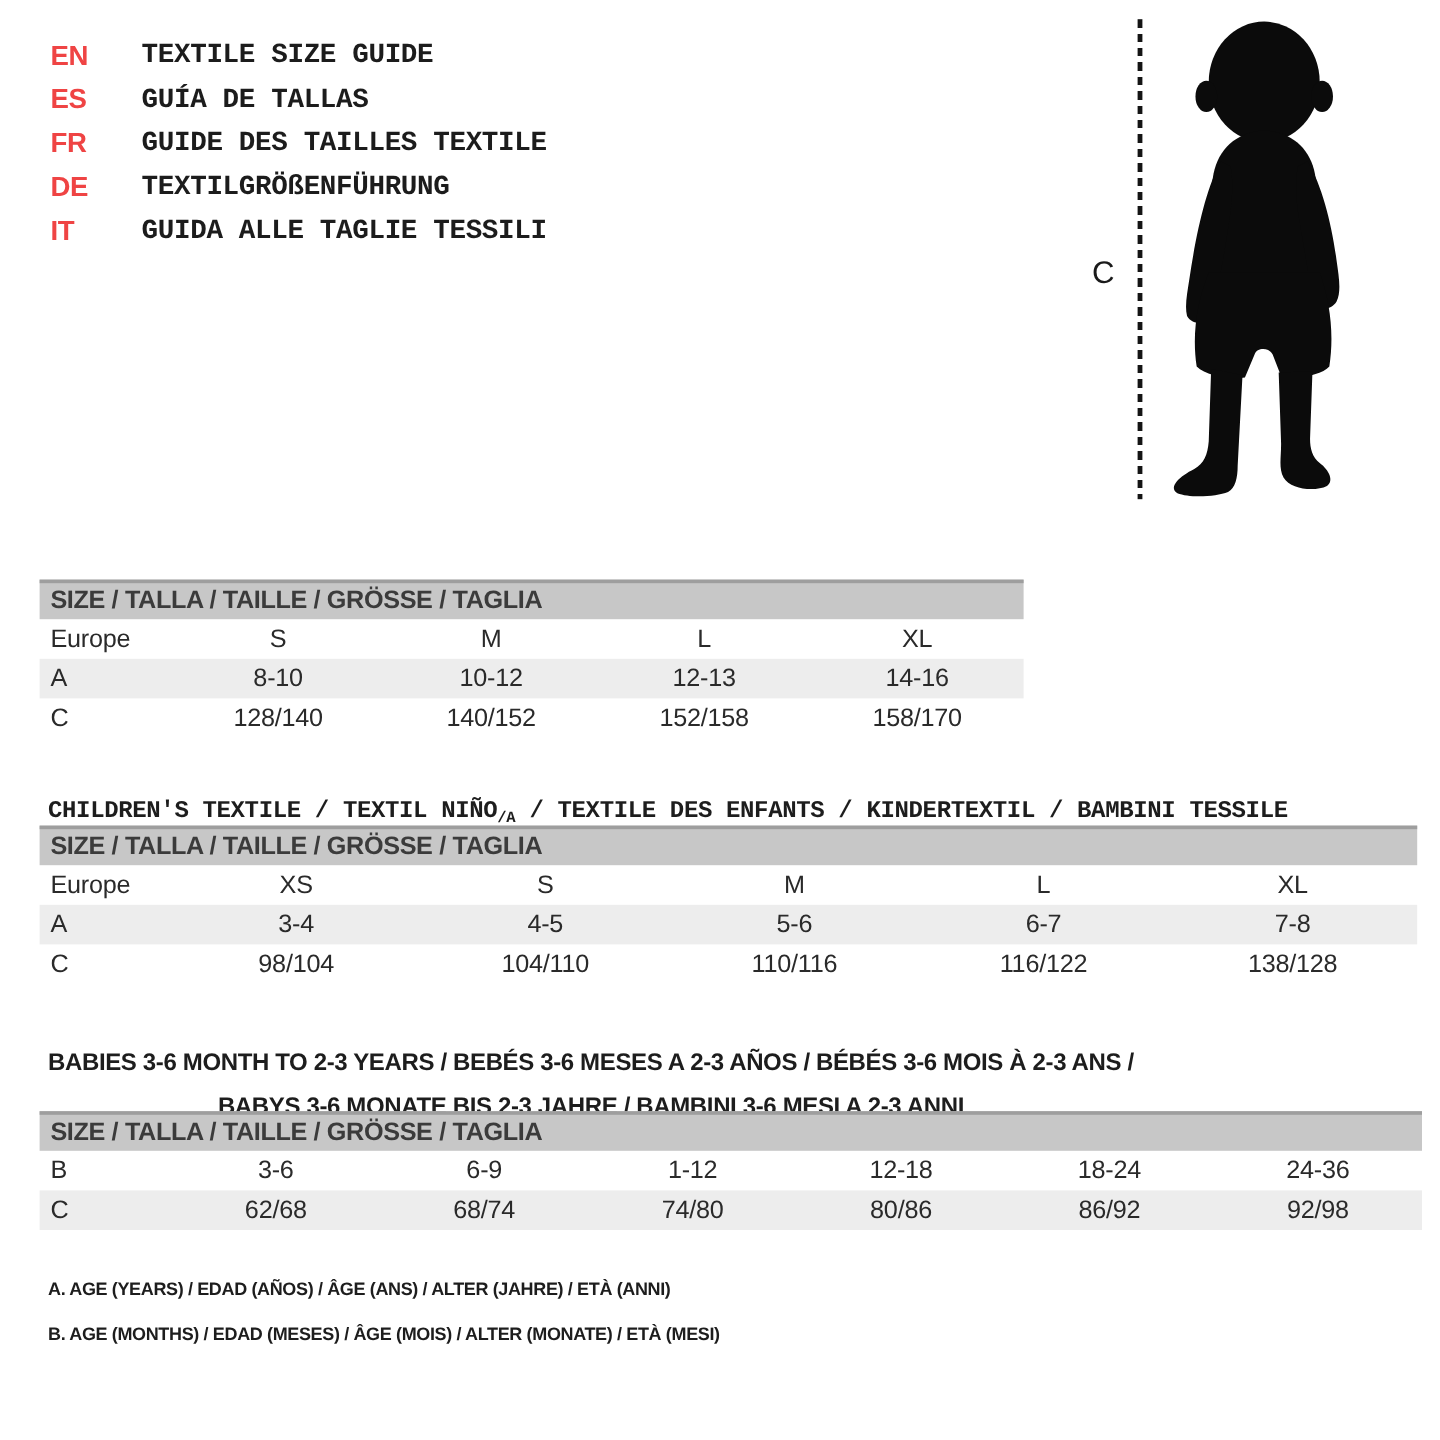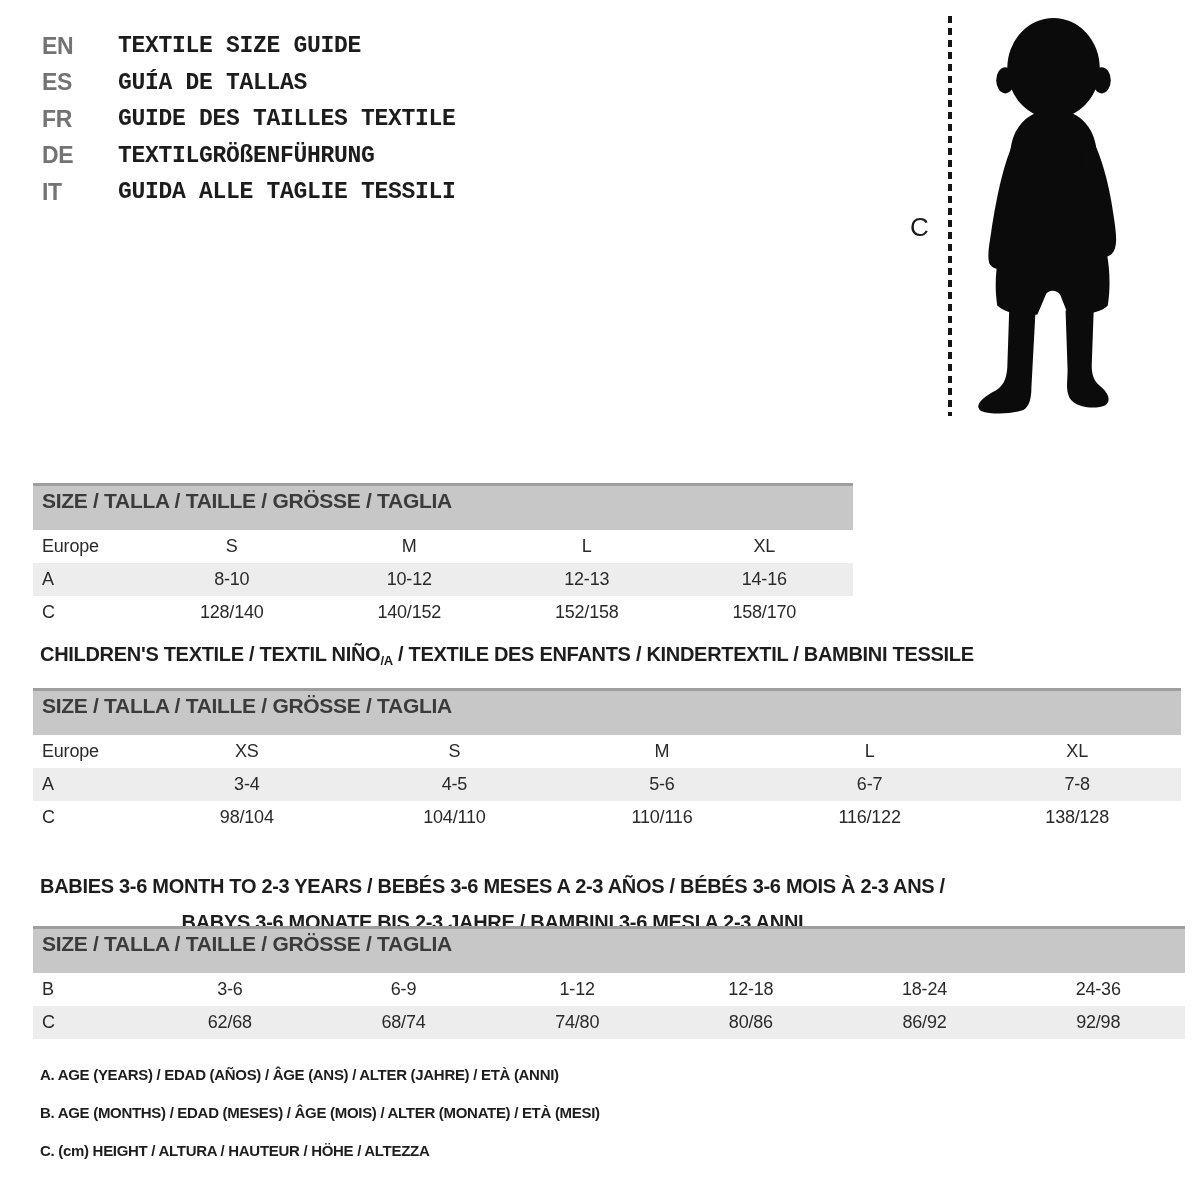--- a/index.html
+++ b/index.html
@@ -9,21 +9,21 @@
     height: 1200px;
     background: #ffffff;
     font-family: "Liberation Sans", sans-serif;
     color: #222222;
     overflow: hidden;
   }
 
   
   .lang-block { position: absolute; left: 42px; top: 28px; }
   .lang-row { display: flex; height: 36.5px; align-items: center; }
-  .lang-code { width: 76px; font-size: 23px; font-weight: 700; color: #737373; letter-spacing: -0.3px; }
+  .lang-code { width: 76px; font-size: 23px; font-weight: 700; color: #ef4444; letter-spacing: -0.3px; }
   .lang-title { font-size: 23px; font-weight: 700; color: #1c1c1c; letter-spacing: -0.3px; white-space: nowrap; font-family: Liberation Mono, monospace; }
 
   
   .height-line {
     position: absolute; left: 948px; top: 16px; width: 4px; height: 400px;
     background: repeating-linear-gradient(to bottom, #141414 0px, #141414 7px, transparent 7px, transparent 12px);
   }
   .height-label { position: absolute; left: 910px; top: 212px; font-size: 26px; font-weight: 400; color: #1a1a1a; }
   .toddler { position: absolute; left: 963px; top: 16px; width: 175px; height: 402px; }
   .toddler svg { width: 100%; height: 100%; display: block; }
@@ -31,33 +31,33 @@
   
   .sec-heading {
     position: absolute; left: 40px;
     font-size: 20px; font-weight: 700; color: #1d1d1d; letter-spacing: -0.3px; white-space: nowrap;
   }
   .heading-sub { font-size: 13px; font-weight: 700; vertical-align: -4px; }
 
   
   .stable { position: absolute; left: 33px; }
   .thead {
-    height: 47px; box-sizing: border-box;
+    height: 33px; box-sizing: border-box;
     background: #c7c7c7; border-top: 3px solid #9e9e9e;
     font-size: 21px; font-weight: 700; color: #3b3b3b; letter-spacing: -0.3px;
     padding-left: 9px; line-height: 30px; white-space: nowrap;
   }
-  .trow { display: flex; height: 33px; align-items: center; font-size: 18px; font-weight: 400; color: #2a2a2a; letter-spacing: -0.2px; }
+  .trow { display: flex; height: 33px; align-items: center; font-size: 21px; font-weight: 400; color: #2a2a2a; letter-spacing: -0.2px; }
   .trow.shaded { background: #ededed; }
   .tlabel { width: 110px; padding-left: 9px; box-sizing: border-box; }
   .tcell { flex: 1 1 0; text-align: center; }
 
   .junior-h   { top: 436px; }
   .junior-t   { top: 483px; width: 820px; }
-  .children-h { top: 643px; }
+  .children-h { top: 665px; font-family: Liberation Mono, monospace; }
   .children-t { top: 688px; width: 1148px; }
   .babies-h   { top: 868px; line-height: 36px; text-align: center; }
   .babies-t   { top: 926px; width: 1152px; }
 
   
   .legend { position: absolute; left: 40px; top: 1066px; }
   .legend-line { height: 38px; font-size: 15px; font-weight: 700; color: #1d1d1d; letter-spacing: -0.3px; white-space: nowrap; }
 </style>
 </head>
 <body>
@@ -189,16 +189,15 @@
           <div class="tcell">80/86</div>
           <div class="tcell">86/92</div>
           <div class="tcell">92/98</div>
         </div>
       </div>
   </div>
 
   <div class="legend">
     <div class="legend-line">A. AGE (YEARS) / EDAD (AÑOS) / ÂGE (ANS) / ALTER (JAHRE) / ETÀ (ANNI)</div>
     <div class="legend-line">B. AGE (MONTHS) / EDAD (MESES) / ÂGE (MOIS) / ALTER (MONATE) / ETÀ (MESI)</div>
-    <div class="legend-line">C. (cm) HEIGHT / ALTURA / HAUTEUR / HÖHE / ALTEZZA</div>
   </div>
 
 </div>
 
 </body></html>

